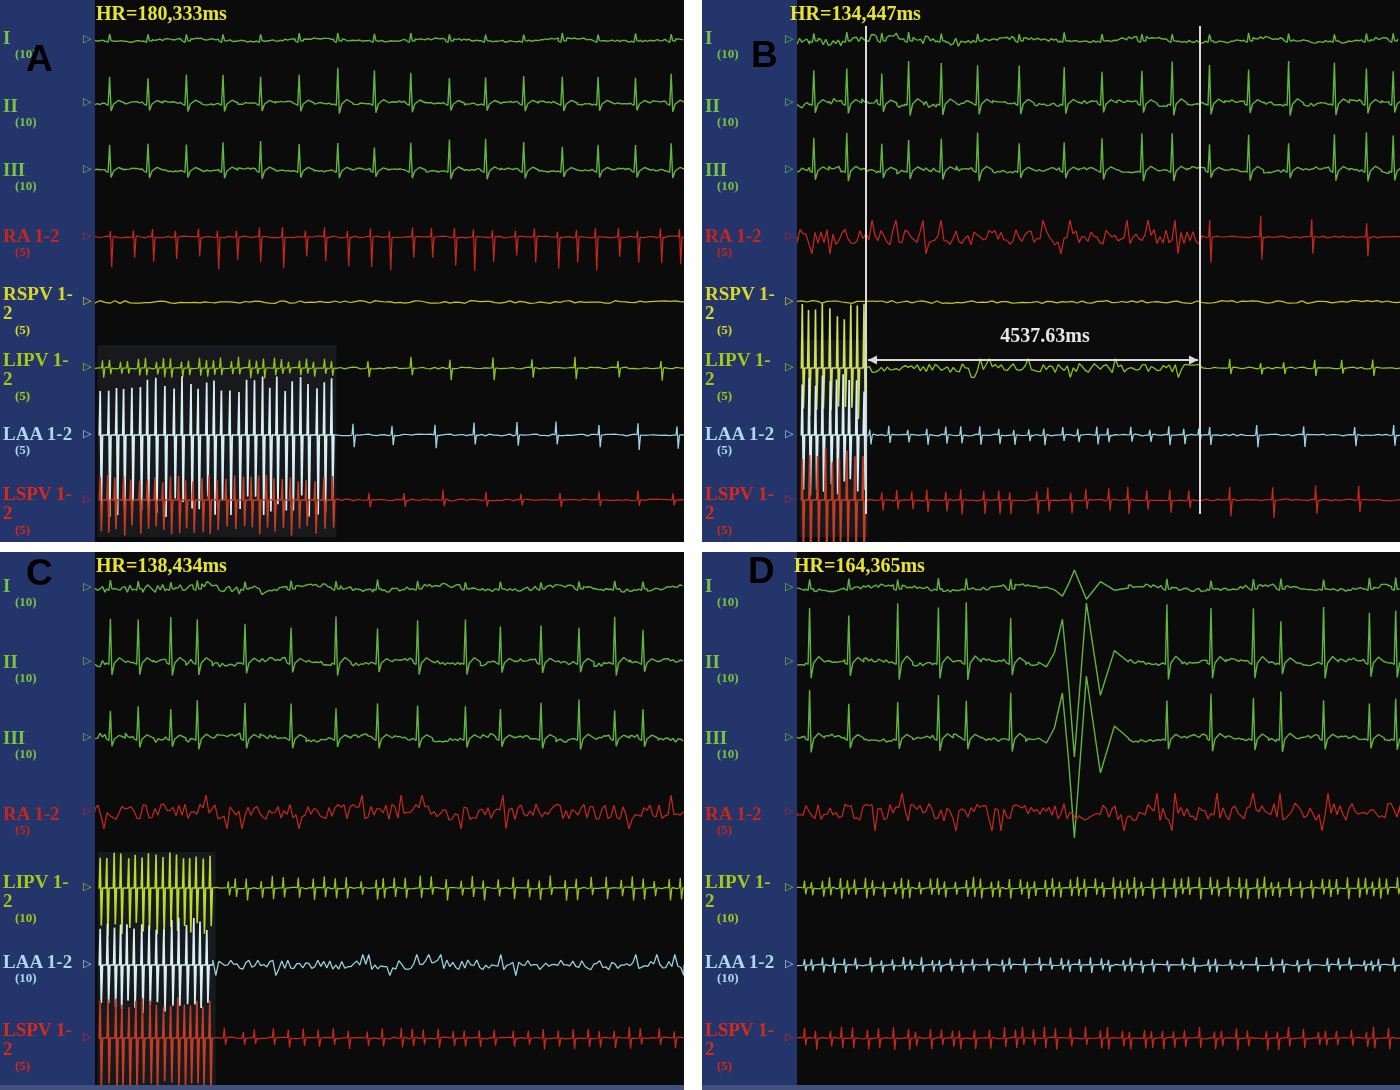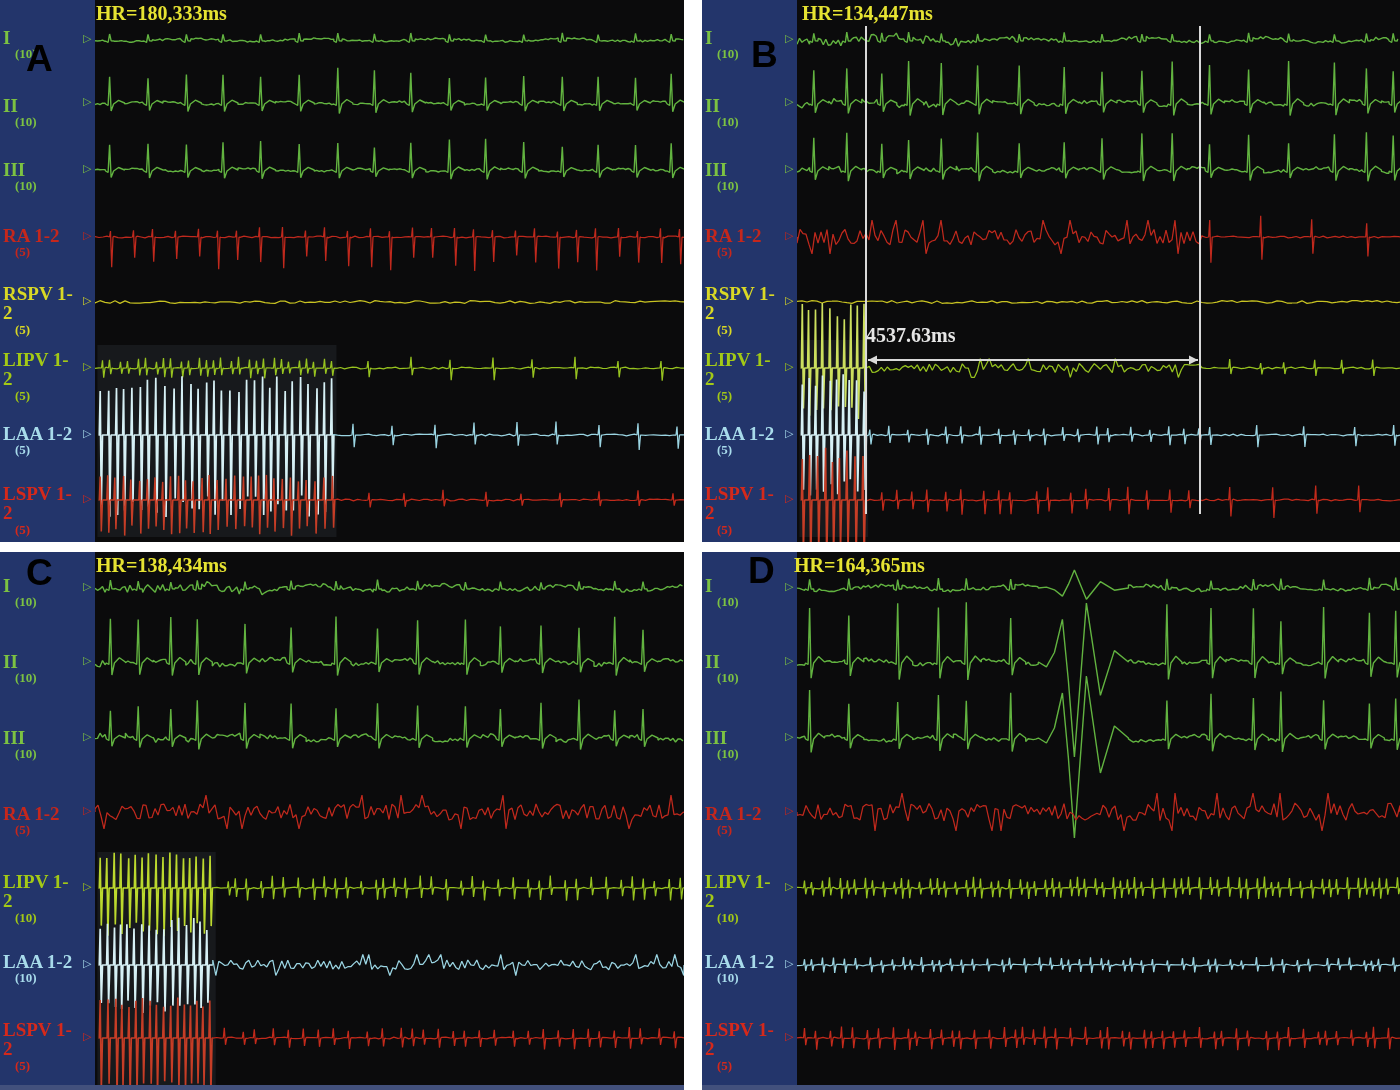--- a/index.html
+++ b/index.html
@@ -8,21 +8,21 @@
   .panel{position:absolute;background:#0b0b0c;overflow:hidden;}
   .sidebar{position:absolute;left:0;top:0;bottom:0;background:#23356b;}
   .chlabel{position:absolute;left:3px;width:90px;line-height:1.02;
            font-weight:700;font-size:19px;letter-spacing:0px;}
   .chlabel .gain{font-size:13px;padding-left:12px;font-weight:700;}
   .hr-label{position:absolute;font-weight:700;font-size:20px;white-space:nowrap;}
   .panel-letter{position:absolute;font-family:"Liberation Sans",sans-serif;
                 font-weight:800;font-size:37px;color:#000;line-height:1;}
   .marker{position:absolute;font-size:11px;line-height:1;font-family:"DejaVu Sans",sans-serif;}
   .wavesvg{position:absolute;top:0;}
-  .measure-label{position:absolute;font-weight:700;font-size:20px;color:#e6e6e6;}
+  .measure-label{position:absolute;text-align:center;font-weight:700;font-size:20px;color:#e6e6e6;padding-left:12px;}
   .bottom-strip{position:absolute;left:0;right:0;bottom:0;height:5px;background:#42507c;}
 </style>
 </head>
 <body>
 
 <div id="figure">
     <div class="panel" style="left: 0px; top: 0px; width: 684px; height: 542px;">
       <div class="sidebar" style="width: 95px;"></div>
       <svg width="589" height="542" viewBox="0 0 589 542" class="wavesvg" style="left: 95px;">
         <rect x="2.356" y="345" width="239.134" height="192" fill="#17191c"></rect>
@@ -146,21 +146,21 @@
         <div class="gain">(5)</div>
       </div>
       <span class="marker" style="left: 83px; top: 428px; color: rgb(168, 219, 235);">▷</span>
       <div class="chlabel" style="top: 484px; color: rgb(213, 41, 27);">
         <div>LSPV 1-</div>
         <div>2</div>
         <div class="gain">(5)</div>
       </div>
       <span class="marker" style="left: 83px; top: 493px; color: rgb(213, 41, 27);">▷</span>
       <div class="measure-label" style="left: 164px; width: 334px; top: 324px;">4537.63ms</div>
-      <div class="hr-label" style="left: 100px; top: 2px; color: rgb(230, 227, 50);">HR=134,447ms</div>
+      <div class="hr-label" style="left: 88px; top: 2px; color: rgb(230, 227, 50);">HR=134,447ms</div>
       <div class="panel-letter" style="left: 49px; top: 36px;">B</div>
     </div>
     <div class="panel" style="left: 0px; top: 552px; width: 684px; height: 538px;">
       <div class="sidebar" style="width: 95px;"></div>
       <svg width="589" height="538" viewBox="0 0 589 538" class="wavesvg" style="left: 95px;">
         <rect x="2.356" y="300" width="118.389" height="233" fill="#17191c"></rect>
         <polyline points="0.0,36.3 2.5,38.3 5.0,36.9 7.5,34.5 10.0,40.2 11.4,37.0 13.9,38.5 15.4,28.1 16.9,36.9 19.4,37.0 19.9,36.3 22.4,37.3 24.9,38.2 27.4,35.4 29.9,34.6 32.4,40.2 34.9,33.3 37.4,38.2 39.2,37.0 41.7,38.5 43.2,29.2 44.7,36.8 47.2,37.0 47.7,40.5 50.2,35.5 52.7,32.7 55.2,35.2 57.7,37.7 60.2,40.3 62.7,33.5 65.2,38.0 67.7,32.6 70.2,38.9 71.8,37.0 74.3,38.5 75.8,30.2 77.3,36.7 79.8,37.0 80.3,35.8 82.8,36.1 85.3,32.8 87.8,38.2 90.3,38.0 92.8,35.4 95.3,33.1 97.8,33.0 98.3,37.0 100.8,38.5 102.3,28.3 103.8,36.9 106.3,37.0 106.8,31.9 109.3,34.6 111.8,29.7 114.3,30.9 116.8,33.8 119.3,33.4 121.8,33.1 124.3,38.2 126.8,39.5 129.3,39.0 131.8,35.3 134.3,34.4 136.8,39.8 139.3,37.7 141.8,34.9 144.3,42.0 146.0,37.0 148.5,38.5 150.0,29.6 151.5,36.8 154.0,37.0 154.5,35.7 157.0,35.9 159.5,34.0 162.0,35.8 164.5,36.9 167.0,42.8 169.5,40.8 172.0,39.3 174.5,38.3 177.0,38.9 179.5,37.4 182.0,38.6 184.5,35.5 187.0,35.2 189.5,34.8 192.0,34.8 192.1,37.0 194.6,38.5 196.1,28.6 197.6,36.9 200.1,37.0 200.6,34.3 203.1,33.3 205.6,34.3 208.1,34.5 210.6,33.2 213.1,32.6 215.6,32.2 218.1,33.4 220.6,32.3 223.1,34.6 225.6,34.9 228.1,31.8 230.6,32.4 233.1,34.7 235.6,35.3 237.0,37.0 239.5,38.5 241.0,29.1 242.5,36.8 245.0,37.0 245.5,33.6 248.0,37.2 250.5,36.6 253.0,35.7 255.5,35.0 258.0,38.5 260.5,36.6 263.0,37.3 265.5,37.6 268.0,39.3 270.5,37.9 273.0,37.5 275.5,37.1 278.0,40.1 278.5,37.0 281.0,38.5 282.5,27.7 284.0,37.0 286.5,37.0 287.0,38.5 289.5,38.0 292.0,40.0 294.5,39.7 297.0,36.3 299.5,36.6 302.0,36.1 304.5,39.0 307.0,37.9 309.5,37.5 312.0,35.0 314.5,37.5 317.0,37.0 318.6,37.0 321.1,38.5 322.6,28.8 324.1,36.9 326.6,37.0 327.1,35.9 329.6,32.3 332.1,34.3 334.6,32.4 337.1,34.9 339.6,33.7 342.1,33.8 344.6,34.4 347.1,31.7 349.6,31.5 352.1,32.9 354.6,34.7 357.1,35.5 359.6,33.9 362.1,32.7 364.6,32.7 366.4,37.0 368.9,38.5 370.4,30.2 371.9,36.7 374.4,37.0 374.9,36.8 377.4,36.0 379.9,36.3 382.4,37.4 384.9,38.2 387.4,36.6 389.9,38.7 392.4,37.3 394.9,37.8 397.4,39.5 399.9,37.1 401.4,37.0 403.9,38.5 405.4,29.6 406.9,36.8 409.4,37.0 409.9,37.1 412.4,38.5 414.9,36.5 417.4,38.5 419.9,36.8 422.4,38.8 424.9,39.0 427.4,37.9 429.9,36.4 432.4,35.2 434.9,38.5 437.4,37.7 439.9,34.3 442.0,37.0 444.5,38.5 446.0,30.4 447.5,36.7 450.0,37.0 450.5,35.3 453.0,33.8 455.5,33.3 458.0,35.4 460.5,32.6 463.0,32.9 465.5,33.1 468.0,34.2 470.5,35.0 473.0,33.1 475.5,33.2 478.0,33.9 480.0,37.0 482.5,38.5 484.0,29.5 485.5,36.8 488.0,37.0 488.5,34.6 491.0,35.3 493.5,34.7 496.0,35.1 498.5,36.8 501.0,36.5 503.5,37.9 506.0,37.4 508.5,38.6 511.0,36.5 513.5,37.5 515.7,37.0 518.2,38.5 519.7,29.0 521.2,36.8 523.7,37.0 524.2,36.4 526.7,39.9 529.2,40.0 531.7,37.1 534.2,39.0 536.7,39.3 539.2,37.6 541.7,38.4 544.0,37.0 546.5,38.5 548.0,29.6 549.5,36.8 552.0,37.0 552.5,39.0 555.0,38.9 557.5,38.0 560.0,36.4 562.5,36.4 565.0,37.7 567.5,37.5 570.0,36.1 572.5,34.6 575.0,35.2 577.5,34.2 580.0,35.3 582.5,35.1 585.0,32.7 587.5,34.0 " fill="none" stroke="#62b340" stroke-width="1.4" stroke-linejoin="bevel"></polyline>
         <polyline points="0.0,112.3 2.5,114.4 5.0,114.7 7.5,108.6 10.0,112.7 11.4,111.0 13.9,112.5 15.4,66.8 16.9,123.0 19.4,111.0 24.4,105.7 30.4,110.0 30.4,110.8 32.9,109.0 35.4,110.5 37.9,110.4 39.2,111.0 41.7,112.5 43.2,67.6 44.7,122.7 47.2,111.0 52.2,105.8 58.2,110.0 58.2,108.2 60.7,110.3 63.2,109.2 65.7,108.0 68.2,107.4 70.7,107.4 71.8,111.0 74.3,112.5 75.8,65.0 77.3,123.5 79.8,111.0 84.8,105.5 90.8,110.0 90.8,113.2 93.3,111.2 95.8,107.3 98.3,111.0 100.8,112.5 102.3,67.2 103.8,122.9 106.3,111.0 111.3,105.7 117.3,110.0 117.3,114.1 119.8,110.9 122.3,110.6 124.8,114.9 127.3,111.3 129.8,113.7 132.3,113.7 134.8,112.3 137.3,112.7 139.8,114.1 142.3,111.0 144.8,111.0 146.0,111.0 148.5,112.5 150.0,71.9 151.5,121.4 154.0,111.0 159.0,106.2 165.0,110.0 165.0,109.1 167.5,106.6 170.0,109.8 172.5,108.0 175.0,105.5 177.5,105.9 180.0,108.4 182.5,107.5 185.0,108.4 187.5,105.7 190.0,105.5 192.1,111.0 194.6,112.5 196.1,75.5 197.6,120.4 200.1,111.0 205.1,106.5 211.1,110.0 211.1,110.3 213.6,108.2 216.1,110.1 218.6,110.5 221.1,110.0 223.6,110.6 226.1,109.5 228.6,113.0 231.1,112.7 233.6,113.0 236.1,113.3 237.0,111.0 239.5,112.5 241.0,64.6 242.5,123.6 245.0,111.0 250.0,105.5 256.0,110.0 256.0,111.7 258.5,113.9 261.0,111.0 263.5,113.5 266.0,112.0 268.5,112.1 271.0,110.5 273.5,112.1 276.0,110.2 278.5,111.0 281.0,112.5 282.5,76.5 284.0,120.0 286.5,111.0 291.5,106.7 297.5,110.0 297.5,109.4 300.0,107.7 302.5,107.9 305.0,108.3 307.5,107.8 310.0,106.6 312.5,108.6 315.0,106.0 317.5,107.9 318.6,111.0 321.1,112.5 322.6,68.3 324.1,122.5 326.6,111.0 331.6,105.8 337.6,110.0 337.6,109.4 340.1,110.8 342.6,108.8 345.1,112.0 347.6,110.6 350.1,112.7 352.6,110.8 355.1,111.9 357.6,110.7 360.1,112.7 362.6,110.4 365.1,112.4 366.4,111.0 368.9,112.5 370.4,67.5 371.9,122.7 374.4,111.0 379.4,105.8 385.4,110.0 385.4,113.6 387.9,113.5 390.4,112.7 392.9,110.0 395.4,110.1 397.9,109.1 400.4,110.0 401.4,111.0 403.9,112.5 405.4,74.4 406.9,120.7 409.4,111.0 414.4,106.4 420.4,110.0 420.4,108.8 422.9,109.6 425.4,106.8 427.9,109.3 430.4,109.1 432.9,108.6 435.4,107.3 437.9,107.8 440.4,106.9 442.0,111.0 444.5,112.5 446.0,73.5 447.5,121.0 450.0,111.0 455.0,106.3 461.0,110.0 461.0,109.7 463.5,108.9 466.0,111.0 468.5,109.5 471.0,110.1 473.5,112.5 476.0,111.3 478.5,109.4 480.0,111.0 482.5,112.5 484.0,75.7 485.5,120.3 488.0,111.0 493.0,106.6 499.0,110.0 499.0,114.3 501.5,114.2 504.0,111.3 506.5,114.2 509.0,110.5 511.5,111.6 514.0,110.5 515.7,111.0 518.2,112.5 519.7,64.7 521.2,123.6 523.7,111.0 528.7,105.5 534.7,110.0 534.7,107.8 537.2,110.8 539.7,109.7 542.2,110.0 544.0,111.0 546.5,112.5 548.0,77.7 549.5,119.7 552.0,111.0 557.0,106.8 563.0,110.0 563.0,109.1 565.5,109.2 568.0,107.2 570.5,106.7 573.0,106.6 575.5,108.8 578.0,107.7 580.5,110.0 583.0,109.8 585.5,107.9 588.0,109.1 " fill="none" stroke="#62b340" stroke-width="1.4" stroke-linejoin="bevel"></polyline>
         <polyline points="0.0,186.6 2.5,186.4 5.0,181.2 7.5,185.1 10.0,182.4 11.4,187.0 13.9,188.5 15.4,158.8 16.9,194.2 19.4,187.0 24.4,183.3 30.4,186.0 30.4,181.1 32.9,184.6 35.4,185.5 37.9,184.5 39.2,187.0 41.7,188.5 43.2,154.4 44.7,195.5 47.2,187.0 52.2,182.8 58.2,186.0 58.2,185.4 60.7,190.4 63.2,186.7 65.7,187.8 68.2,187.8 70.7,184.9 71.8,187.0 74.3,188.5 75.8,157.1 77.3,194.7 79.8,187.0 84.8,183.1 90.8,186.0 90.8,187.9 93.3,190.0 95.8,186.5 98.3,187.0 100.8,188.5 102.3,148.2 103.8,197.4 106.3,187.0 111.3,182.2 117.3,186.0 117.3,186.2 119.8,185.5 122.3,182.5 124.8,183.1 127.3,183.1 129.8,183.6 132.3,184.7 134.8,183.1 137.3,182.4 139.8,184.2 142.3,182.7 144.8,181.2 146.0,187.0 148.5,188.5 150.0,150.9 151.5,196.5 154.0,187.0 159.0,182.5 165.0,186.0 165.0,182.1 167.5,183.1 170.0,184.4 172.5,186.8 175.0,183.1 177.5,185.7 180.0,183.9 182.5,186.7 185.0,185.9 187.5,186.1 190.0,185.6 192.1,187.0 194.6,188.5 196.1,151.6 197.6,196.3 200.1,187.0 205.1,182.6 211.1,186.0 211.1,189.6 213.6,187.9 216.1,189.7 218.6,187.8 221.1,189.8 223.6,189.5 226.1,187.4 228.6,187.6 231.1,187.7 233.6,185.8 236.1,186.4 237.0,187.0 239.5,188.5 241.0,156.3 242.5,194.9 245.0,187.0 250.0,183.0 256.0,186.0 256.0,185.3 258.5,183.2 261.0,182.9 263.5,185.5 266.0,183.5 268.5,182.5 271.0,181.9 273.5,184.1 276.0,184.4 278.5,187.0 281.0,188.5 282.5,151.2 284.0,196.4 286.5,187.0 291.5,182.5 297.5,186.0 297.5,185.7 300.0,183.9 302.5,184.7 305.0,184.5 307.5,185.9 310.0,185.2 312.5,187.6 315.0,188.1 317.5,186.5 318.6,187.0 321.1,188.5 322.6,153.5 324.1,195.7 326.6,187.0 331.6,182.8 337.6,186.0 337.6,188.3 340.1,189.6 342.6,189.5 345.1,189.2 347.6,190.2 350.1,189.0 352.6,189.7 355.1,186.3 357.6,188.5 360.1,187.0 362.6,188.7 365.1,186.2 366.4,187.0 368.9,188.5 370.4,154.3 371.9,195.5 374.4,187.0 379.4,182.8 385.4,186.0 385.4,186.3 387.9,182.7 390.4,184.1 392.9,185.4 395.4,181.8 397.9,182.4 400.4,184.5 401.4,187.0 403.9,188.5 405.4,157.0 406.9,194.7 409.4,187.0 414.4,183.1 420.4,186.0 420.4,185.2 422.9,185.0 425.4,184.0 427.9,185.7 430.4,183.6 432.9,184.0 435.4,187.0 437.9,186.8 440.4,186.6 442.0,187.0 444.5,188.5 446.0,150.7 447.5,196.6 450.0,187.0 455.0,182.5 461.0,186.0 461.0,189.8 463.5,187.6 466.0,187.2 468.5,189.5 471.0,190.3 473.5,187.6 476.0,187.2 478.5,186.3 480.0,187.0 482.5,188.5 484.0,147.6 485.5,197.5 488.0,187.0 493.0,182.2 499.0,186.0 499.0,186.1 501.5,187.3 504.0,185.4 506.5,185.8 509.0,183.8 511.5,184.0 514.0,183.2 515.7,187.0 518.2,188.5 519.7,158.3 521.2,194.3 523.7,187.0 528.7,183.2 534.7,186.0 534.7,184.0 537.2,183.5 539.7,185.4 542.2,182.6 544.0,187.0 546.5,188.5 548.0,157.1 549.5,194.7 552.0,187.0 557.0,183.1 563.0,186.0 563.0,188.1 565.5,186.3 568.0,187.9 570.5,186.2 573.0,186.1 575.5,188.5 578.0,186.3 580.5,190.0 583.0,187.0 585.5,187.0 588.0,188.9 " fill="none" stroke="#62b340" stroke-width="1.4" stroke-linejoin="bevel"></polyline>
         <polyline points="0.0,260.0 0.0,256.8 3.0,253.1 6.0,264.0 9.0,276.8 12.0,260.6 15.0,263.8 18.0,265.4 21.0,267.5 24.0,261.1 27.0,254.2 30.0,256.9 33.0,256.3 36.0,254.6 39.0,259.1 42.0,266.3 45.0,266.7 48.0,252.9 51.0,253.3 54.0,265.8 57.0,265.5 60.0,256.6 63.0,263.1 66.0,252.6 69.0,252.2 72.0,258.6 75.0,258.4 78.0,255.4 81.0,263.9 84.0,253.4 87.0,263.3 90.0,252.2 93.0,266.4 96.0,259.9 99.0,259.7 102.0,262.3 105.0,252.2 108.0,255.9 111.0,243.2 114.0,261.1 117.0,256.9 120.0,252.8 123.0,266.9 126.0,265.9 129.0,264.2 132.0,276.8 135.0,255.2 138.0,258.9 141.0,263.2 144.0,259.2 147.0,276.8 150.0,263.6 153.0,255.3 156.0,263.2 159.0,256.5 162.0,254.2 165.0,261.5 168.0,265.2 171.0,267.3 174.0,258.4 177.0,260.9 180.0,260.5 183.0,254.6 186.0,266.0 189.0,258.6 192.0,262.4 195.0,252.5 198.0,265.9 201.0,262.7 204.0,276.8 207.0,264.6 210.0,263.4 213.0,254.8 216.0,262.3 219.0,256.5 222.0,258.2 225.0,263.8 228.0,265.4 231.0,266.3 234.0,255.5 237.0,264.2 240.0,255.9 243.0,252.5 246.0,255.3 249.0,252.6 252.0,266.5 255.0,255.2 258.0,252.4 261.0,255.0 264.0,255.0 267.0,243.2 270.0,266.8 273.0,265.0 276.0,254.4 279.0,263.0 282.0,256.5 285.0,256.9 288.0,261.0 291.0,253.1 294.0,267.5 297.0,252.1 300.0,255.0 303.0,266.1 306.0,243.2 309.0,261.4 312.0,260.4 315.0,260.4 318.0,257.5 321.0,252.6 324.0,255.7 327.0,243.2 330.0,254.8 333.0,254.0 336.0,262.4 339.0,259.5 342.0,264.6 345.0,262.0 348.0,258.0 351.0,258.1 354.0,268.0 357.0,267.0 360.0,261.9 363.0,262.9 366.0,276.8 369.0,255.0 372.0,256.1 375.0,267.6 378.0,265.5 381.0,266.5 384.0,258.4 387.0,257.0 390.0,262.9 393.0,255.4 396.0,266.4 399.0,259.6 402.0,257.0 405.0,257.8 408.0,243.2 411.0,276.8 414.0,257.9 417.0,256.1 420.0,267.5 423.0,255.7 426.0,252.9 429.0,262.1 432.0,264.0 435.0,258.8 438.0,263.5 441.0,252.0 444.0,259.8 447.0,265.0 450.0,260.2 453.0,262.4 456.0,257.5 459.0,254.3 462.0,252.4 465.0,253.3 468.0,266.7 471.0,258.5 474.0,266.8 477.0,257.8 480.0,259.3 483.0,263.0 486.0,256.1 489.0,252.5 492.0,266.2 495.0,254.6 498.0,254.7 501.0,266.9 504.0,266.9 507.0,257.2 510.0,253.3 513.0,266.4 516.0,264.7 519.0,253.3 522.0,265.7 525.0,267.2 528.0,254.8 531.0,263.1 534.0,276.8 537.0,267.5 540.0,262.8 543.0,263.1 546.0,264.3 549.0,255.8 552.0,258.4 555.0,253.1 558.0,263.7 561.0,265.0 564.0,252.9 567.0,266.3 570.0,263.8 573.0,262.9 576.0,243.2 579.0,262.6 582.0,261.9 585.0,263.3 588.0,260.4 589.0,260.0 " fill="none" stroke="#c0291d" stroke-width="1.25" stroke-linejoin="bevel"></polyline>

